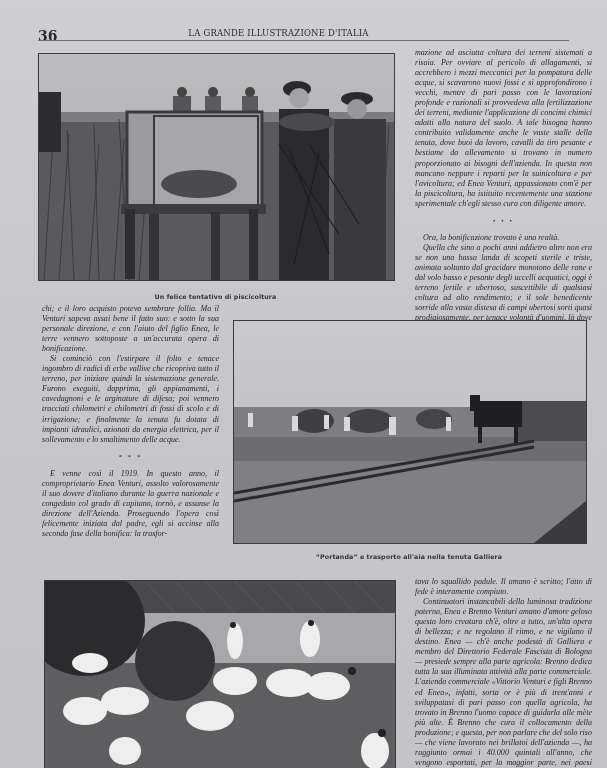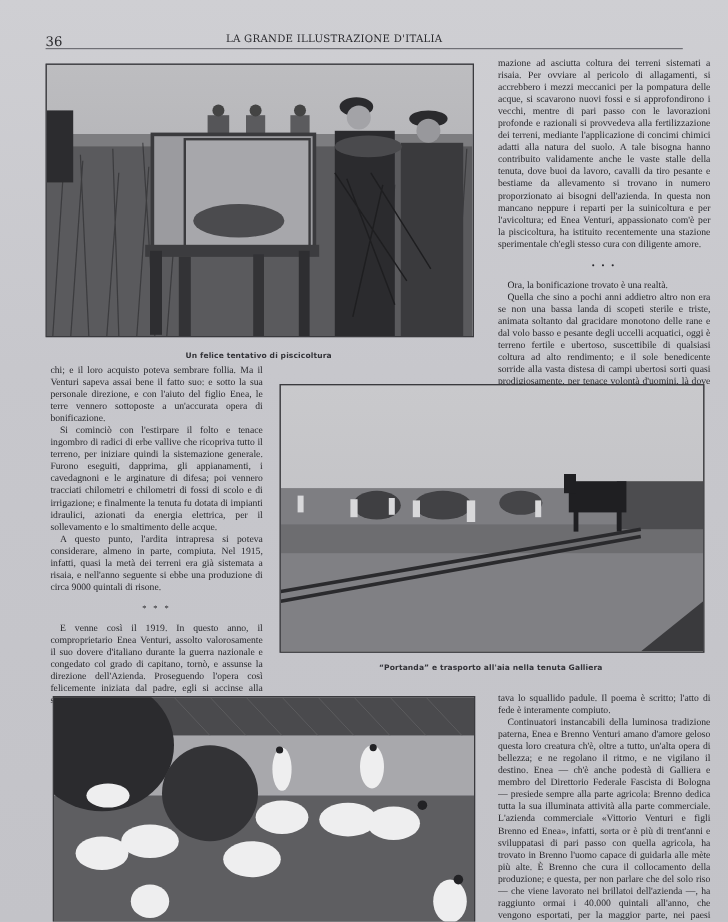--- a/index.html
+++ b/index.html
@@ -6,29 +6,29 @@
   body {
     width:607px; height:768px; overflow:hidden; position:relative;
     background:#c4c4c9;
     font-family:"DejaVu Serif", "Liberation Serif", serif;
     color:#2a2a2e;
   }
   .page {
     position:absolute; left:0; top:0; width:607px; height:768px;
     background:linear-gradient(180deg,#cfcfd3 0%,#c7c7cc 40%,#c3c3c8 100%);
   }
-  .folio { position:absolute; left:38px; top:28px; font-size:11px; }
+  .folio { position:absolute; left:38px; top:28px; font-size:14px;font-weight:bold; }
   .running-head { position:absolute; left:0; width:557px; top:28px; text-align:center; font-size:8.5px; letter-spacing:0.2px; }
   .rule { position:absolute; left:38px; top:40px; width:531px; height:1px; background:#6f6f75; }
 
   .col {
     position:absolute; font-family:"Liberation Serif", serif; font-size:8.05px; line-height:10.05px;
     text-align:justify; color:#26262a;
   }
-  .col p { margin:0; text-indent:8px; }
+  .col p { margin:0; text-indent:8px;font-style:italic; }
   .col p.noindent { text-indent:0; }
   .col .stars { text-align:center; text-indent:0; margin:7px 0 7px 0; font-size:7px; letter-spacing:2px; }
 
   .photo {
     position:absolute; border:1px solid #3a3a3e; overflow:hidden;
     background:#7a7a7e;
   }
   .caption {
     position:absolute; text-align:center; font-family:"DejaVu Sans", sans-serif;
     font-size:6.3px; font-weight:bold; color:#333338; letter-spacing:0.1px;
@@ -97,21 +97,20 @@
   <div class="col" style="left:415px; top:48px; width:177px;">
     <p class="noindent">mazione ad asciutta coltura dei terreni sistemati a risaia. Per ovviare al pericolo di allagamenti, si accrebbero i mezzi meccanici per la pompatura delle acque, si scavarono nuovi fossi e si approfondirono i vecchi, mentre di pari passo con le lavorazioni profonde e razionali si provvedeva alla fertilizzazione dei terreni, mediante l'applicazione di concimi chimici adatti alla natura del suolo. A tale bisogna hanno contribuito validamente anche le vaste stalle della tenuta, dove buoi da lavoro, cavalli da tiro pesante e bestiame da allevamento si trovano in numero proporzionato ai bisogni dell'azienda. In questa non mancano neppure i reparti per la suinicoltura e per l'avicoltura; ed Enea Venturi, appassionato com'è per la piscicoltura, ha istituito recentemente una stazione sperimentale ch'egli stesso cura con diligente amore.</p>
     <div class="stars">• • •</div>
     <p>Ora, la bonificazione trovato è una realtà.</p>
     <p>Quella che sino a pochi anni addietro altro non era se non una bassa landa di scopeti sterile e triste, animata soltanto dal gracidare monotono delle rane e dal volo basso e pesante degli uccelli acquatici, oggi è terreno fertile e ubertoso, suscettibile di qualsiasi coltura ad alto rendimento; e il sole benedicente sorride alla vasta distesa di campi ubertosi sorti quasi prodigiosamente, per tenace volontà d'uomini, là dove prima si acquat-</p>
   </div>
 
   <div class="col" style="left:42px; top:304px; width:177px;">
     <p class="noindent">chi; e il loro acquisto poteva sembrare follia. Ma il Venturi sapeva assai bene il fatto suo: e sotto la sua personale direzione, e con l'aiuto del figlio Enea, le terre vennero sottoposte a un'accurata opera di bonificazione.</p>
     <p>Si cominciò con l'estirpare il folto e tenace ingombro di radici di erbe vallive che ricopriva tutto il terreno, per iniziare quindi la sistemazione generale. Furono eseguiti, dapprima, gli appianamenti, i cavedagnoni e le arginature di difesa; poi vennero tracciati chilometri e chilometri di fossi di scolo e di irrigazione; e finalmente la tenuta fu dotata di impianti idraulici, azionati da energia elettrica, per il sollevamento e lo smaltimento delle acque.</p>
-    <p>A questo punto, l'ardita intrapresa si poteva considerare, almeno in parte, compiuta. Nel 1915, infatti, quasi la metà dei terreni era già sistemata a risaia, e nell'anno seguente si ebbe una produzione di circa 9000 quintali di risone.</p>
     <div class="stars">* * *</div>
     <p>E venne così il 1919. In questo anno, il comproprietario Enea Venturi, assolto valorosamente il suo dovere d'italiano durante la guerra nazionale e congedato col grado di capitano, tornò, e assunse la direzione dell'Azienda. Proseguendo l'opera così felicemente iniziata dal padre, egli si accinse alla seconda fase della bonifica: la trasfor-</p>
   </div>
 
   <div class="photo" style="left:233px; top:320px; width:352px; height:222px;">
     <svg width="352" height="222" viewBox="0 0 352 222">
       <defs>
         <linearGradient id="sky2" x1="0" y1="0" x2="0" y2="1">
           <stop offset="0" stop-color="#c9c9cc"></stop>
             <stop offset="1" stop-color="#bdbdc1"></stop>
@@ -180,18 +179,18 @@
       <g fill="#222225">
         <circle cx="188" cy="44" r="3"></circle>
           <circle cx="266" cy="42" r="3"></circle>
           <circle cx="307" cy="90" r="4"></circle>
           <circle cx="337" cy="152" r="4"></circle>
       </g>
     </svg>
   </div>
 
   <div class="col" style="left:415px; top:577px; width:177px;">
-    <p class="noindent">tava lo squallido padule. Il poema è scritto; l'atto di fede è interamente compiuto.</p>
+    <p class="noindent">tava lo squallido padule. Il amano è scritto; l'atto di fede è interamente compiuto.</p>
     <p>Continuatori instancabili della luminosa tradizione paterna, Enea e Brenno Venturi amano d'amore geloso questa loro creatura ch'è, oltre a tutto, un'alta opera di bellezza; e ne regolano il ritmo, e ne vigilano il destino. Enea — ch'è anche podestà di Galliera e membro del Direttorio Federale Fascista di Bologna — presiede sempre alla parte agricola: Brenno dedica tutta la sua illuminata attività alla parte commerciale. L'azienda commerciale «Vittorio Venturi e figli Brenno ed Enea», infatti, sorta or è più di trent'anni e sviluppatasi di pari passo con quella agricola, ha trovato in Brenno l'uomo capace di guidarla alle mète più alte. È Brenno che cura il collocamento della produzione; e questa, per non parlare che del solo riso — che viene lavorato nei brillatoi dell'azienda —, ha raggiunto ormai i 40.000 quintali all'anno, che vengono esportati, per la maggior parte, nei paesi d'Oriente.</p>
 
   </div>
 
 </div>
 
 </body></html>

